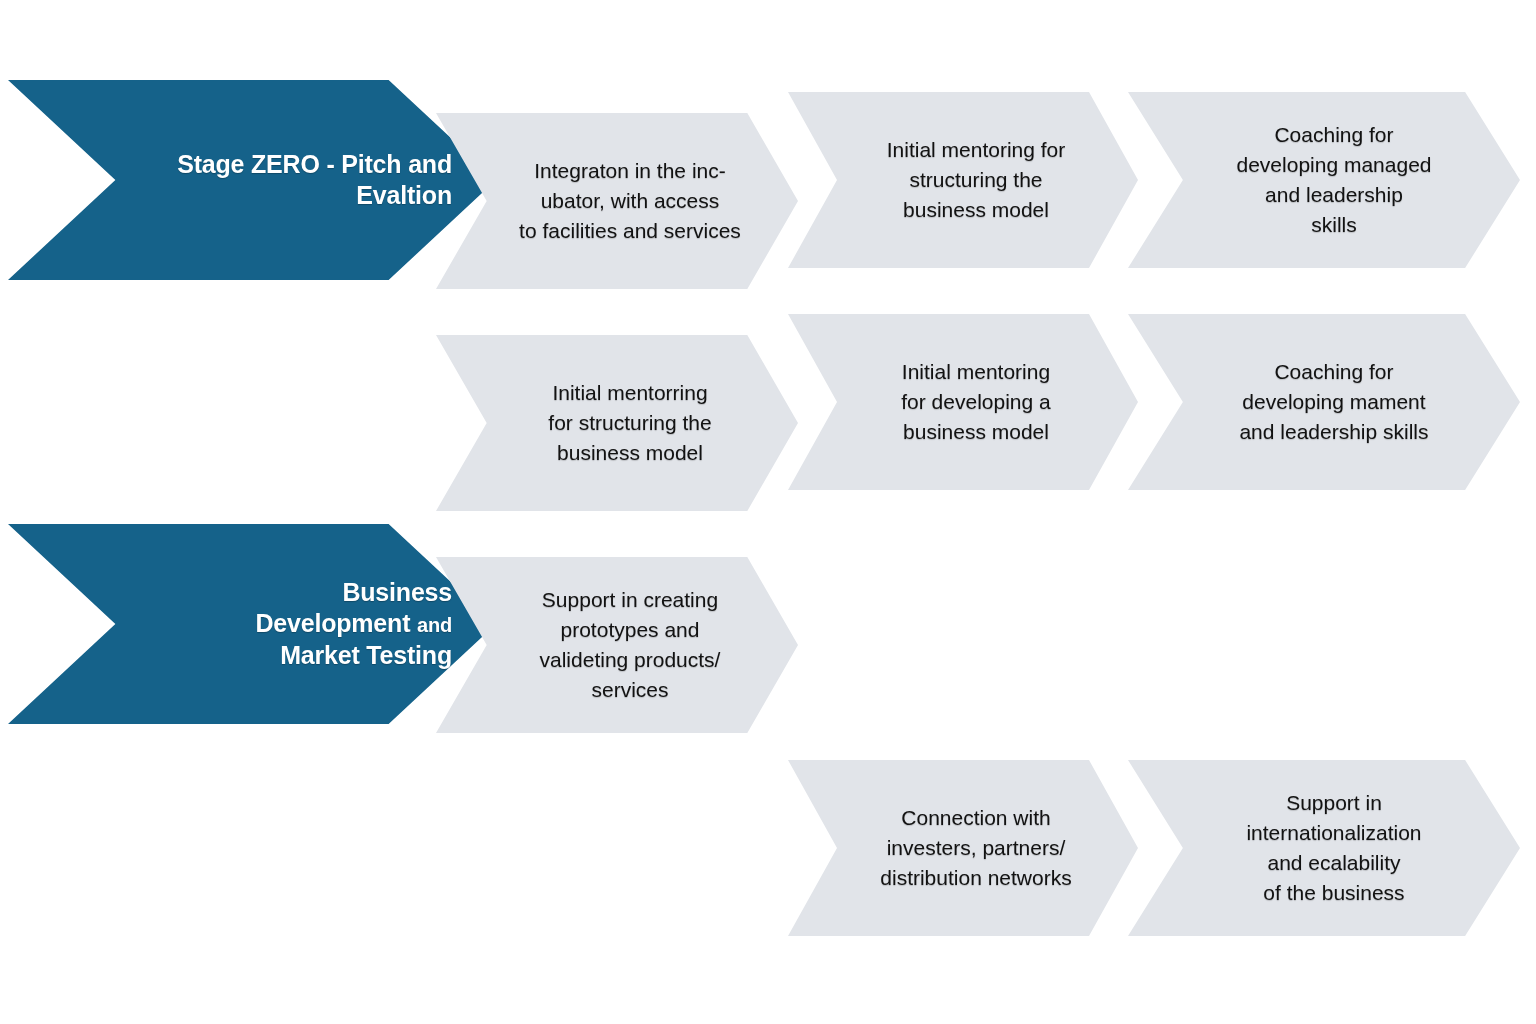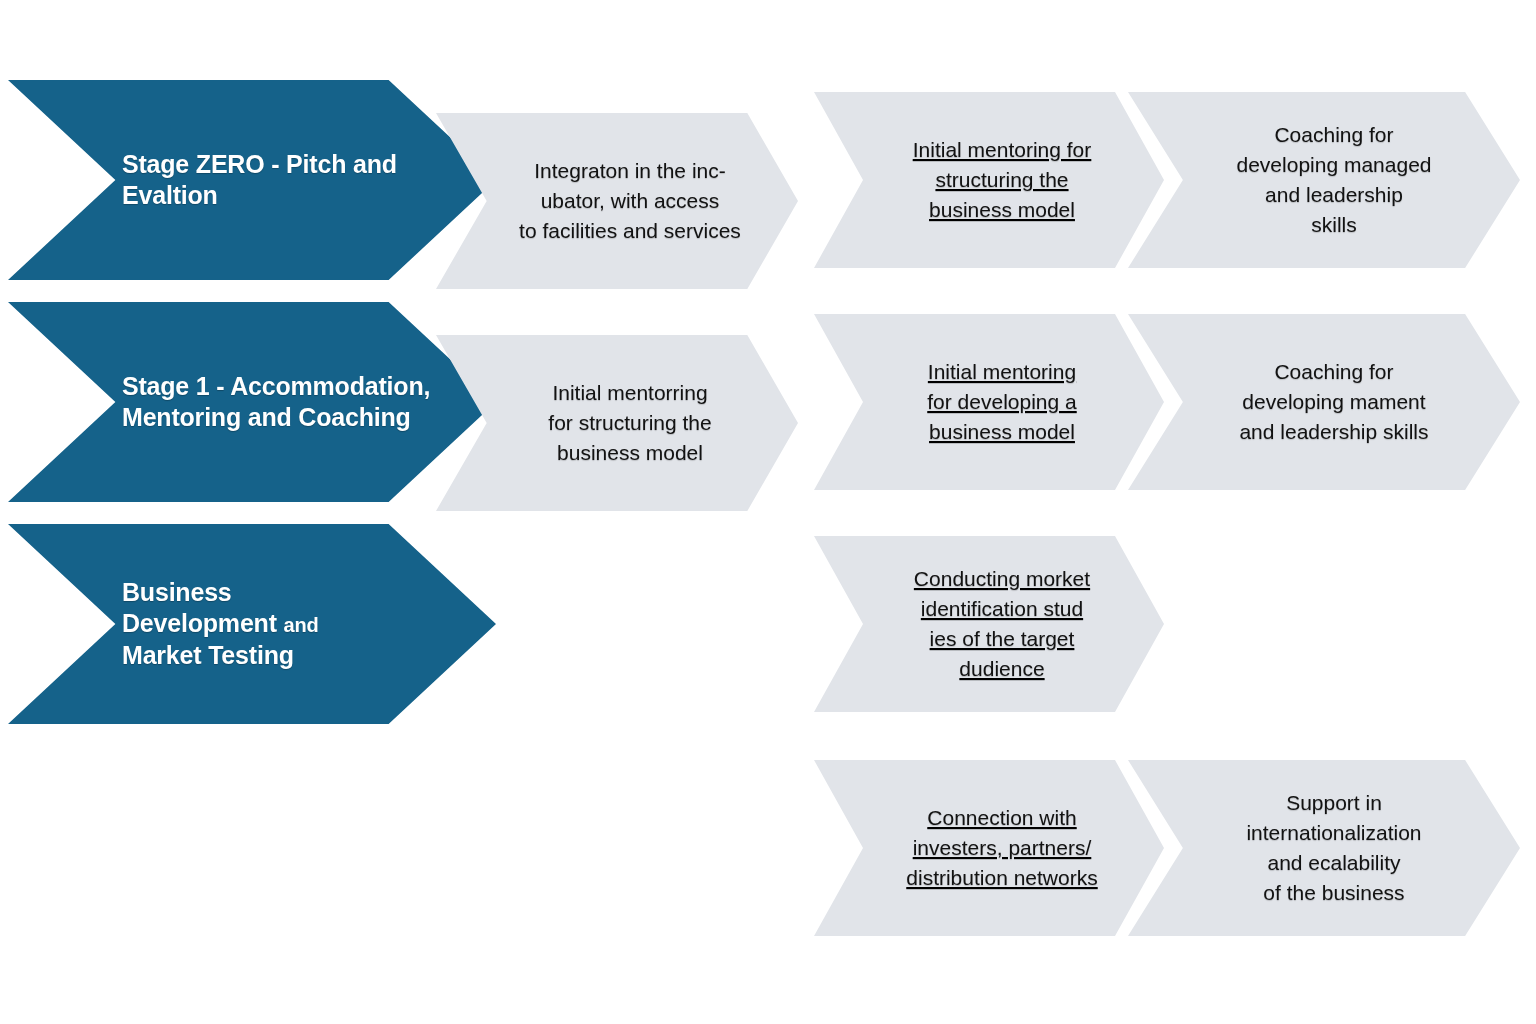--- a/index.html
+++ b/index.html
@@ -40,21 +40,21 @@
     background: #15628a;
     -webkit-clip-path: polygon(0 0, 78% 0, 100% 50%, 78% 100%, 0 100%, 22% 50%);
     clip-path: polygon(0 0, 78% 0, 100% 50%, 78% 100%, 0 100%, 22% 50%);
     display: flex;
     align-items: center;
     justify-content: center;
   }
   .stage-text {
     width: 330px;
     margin-left: 70px;
-    text-align: left;
+    text-align: right;
     color: #ffffff;
     font-weight: bold;
     font-size: 25px;
     line-height: 1.26;
     letter-spacing: -0.2px;
     text-shadow: 0 1px 1px rgba(0,0,0,0.25);
   }
   .stage-text .lite {
     font-size: 20px;
     font-weight: bold;
@@ -66,21 +66,21 @@
     top: 12px;
     height: 176px;
     background: #e1e4e9;
     -webkit-clip-path: polygon(0 0, 86% 0, 100% 50%, 86% 100%, 0 100%, 14% 50%);
     clip-path: polygon(0 0, 86% 0, 100% 50%, 86% 100%, 0 100%, 14% 50%);
     display: flex;
     align-items: center;
     justify-content: center;
   }
   .detail-chev.c1 { left: 436px;  width: 362px; margin-top: 21px; }
-  .detail-chev.c2 { left: 814px;  width: 350px; text-decoration: underline; }
+  .detail-chev.c2 { left: 788px;  width: 350px; }
   .detail-chev.c3 { left: 1128px; width: 392px; }
 
   .detail-text {
     text-align: center;
     color: #121212;
     font-size: 21px;
     line-height: 1.42;
     white-space: pre-line;
     padding: 0 14px;
     margin-left: 26px;
@@ -116,26 +116,20 @@
     </div>
     <div class="detail-chev c3">
       <div class="detail-text">Coaching for
 developing managed
 and leadership
 skills</div>
     </div>
   </div>
 
   <div class="row" id="row1">
-    <div class="stage-chev">
-      <div class="stage-text">Stage 1 -
-Accommodation,
-Mentoring
-and Coaching</div>
-    </div>
     <div class="detail-chev c1">
       <div class="detail-text">Initial mentorring
 for structuring the
 business model</div>
     </div>
     <div class="detail-chev c2">
       <div class="detail-text">Initial mentoring
 for developing a
 business    model</div>
     </div>
@@ -148,25 +142,25 @@
 
   <div class="row" id="row2">
     <div class="stage-chev">
       <div class="stage-text">
         <span>Business</span><br>
         <span>Development</span>
         <span class="lite">and</span><br>
         <span>Market Testing</span>
       </div>
     </div>
-    <div class="detail-chev c2">
-      <div class="detail-text">Conducting morket
-identification stud
-ies of the target
-dudience</div>
+    <div class="detail-chev c1">
+      <div class="detail-text">Support in creating
+prototypes and
+valideting products/
+services</div>
     </div>
   </div>
 
   <div class="row" id="row3">
     <div class="detail-chev c2">
       <div class="detail-text">Connection with
 investers, partners/
 distribution networks</div>
     </div>
     <div class="detail-chev c3">

